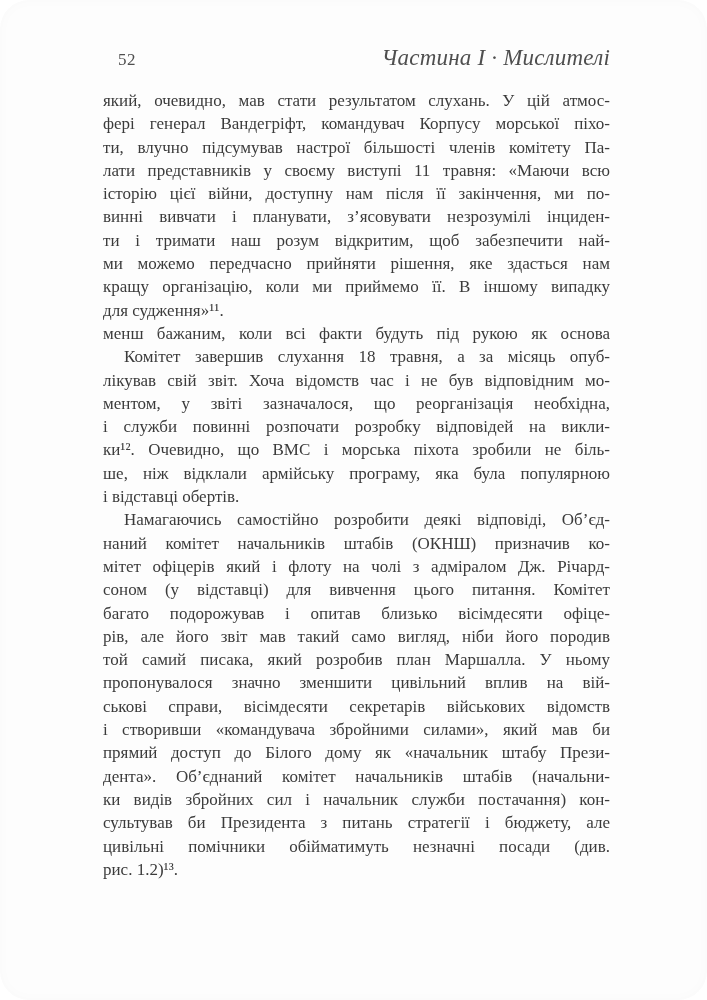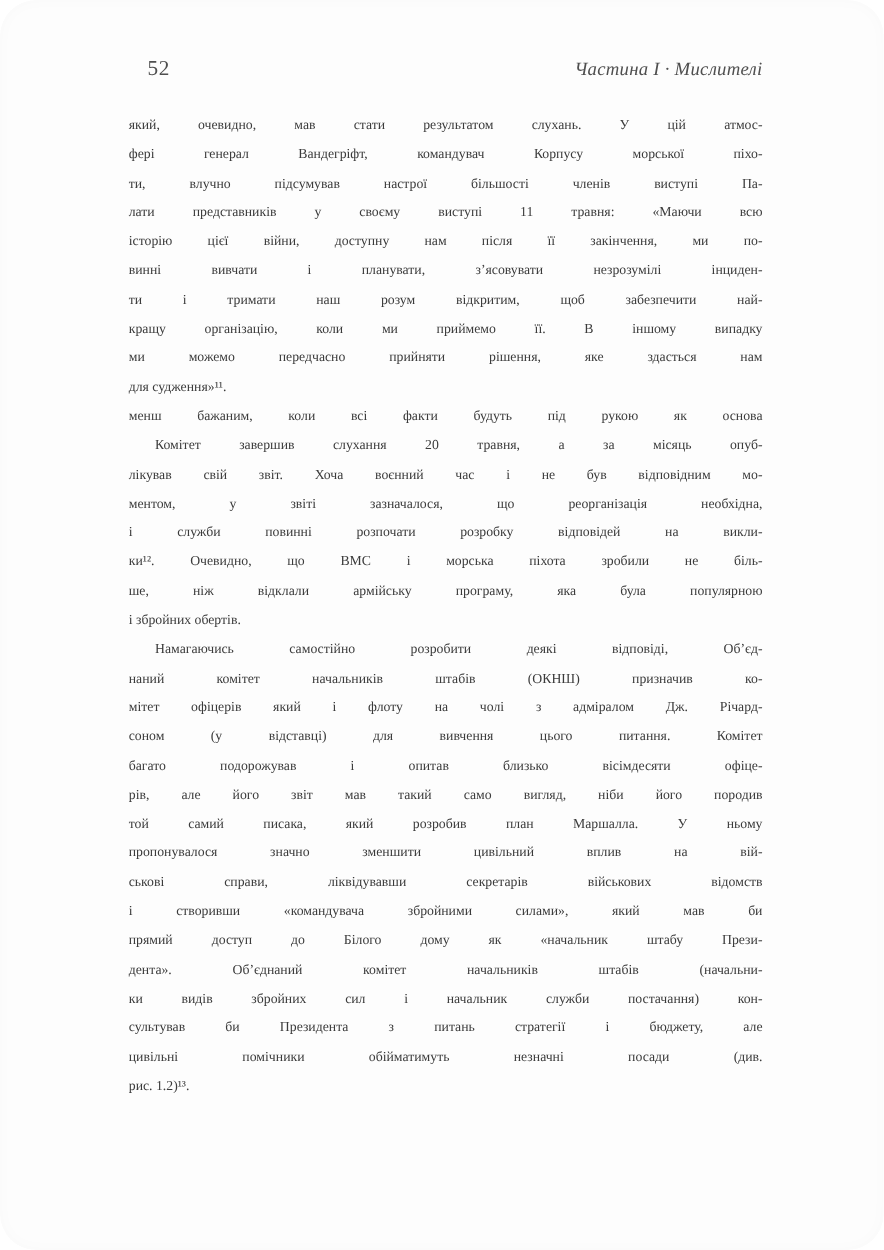--- a/index.html
+++ b/index.html
@@ -27,31 +27,31 @@
     align-items: baseline;
   }
   .page-number {
     font-size: 17px;
     color: var(--header-color, #4d4d4d);
     letter-spacing: 0.5px;
     padding-left: 15px;
   }
   .running-title {
     font-style: italic;
-    font-size: 15px;
+    font-size: 23px;
     color: var(--header-color, #4d4d4d);
     letter-spacing: 0.2px;
   }
   .body-text {
     position: absolute;
     left: 103px;
     top: 89px;
     width: 507px;
     color: var(--text-color, #3b3b3b);
-    font-size: 11px;
+    font-size: 17px;
     line-height: 23.3px;
   }
   .paragraph { margin: 0; }
   .line {
     text-align: justify;
     text-align-last: justify;
     white-space: normal;
   }
   .line.para-end {
     text-align-last: left;
@@ -65,49 +65,49 @@
 
 <div class="page">
   <div class="header-row">
     <span class="page-number">52</span>
     <span class="running-title">Частина І · Мислителі</span>
   </div>
   <div class="body-text">
       <div class="paragraph">
         <div class="line">який, очевидно, мав стати результатом слухань. У цій атмос-</div>
         <div class="line">фері генерал Вандегріфт, командувач Корпусу морської піхо-</div>
-        <div class="line">ти, влучно підсумував настрої більшості членів виступі Па-</div>
+        <div class="line">ти, влучно підсумував настрої більшості членів комітету Па-</div>
         <div class="line">лати представників у своєму виступі 11 травня: «Маючи всю</div>
         <div class="line">історію цієї війни, доступну нам після її закінчення, ми по-</div>
         <div class="line">винні вивчати і планувати, з’ясовувати незрозумілі інциден-</div>
         <div class="line">ти і тримати наш розум відкритим, щоб забезпечити най-</div>
+        <div class="line">ми можемо передчасно прийняти рішення, яке здасться нам</div>
         <div class="line">кращу організацію, коли ми приймемо її. В іншому випадку</div>
-        <div class="line">ми можемо передчасно прийняти рішення, яке здасться нам</div>
         <div class="line para-end">для судження»¹¹.</div>
         <div class="line">менш бажаним, коли всі факти будуть під рукою як основа</div>
       </div>
       <div class="paragraph">
-        <div class="line indent">Комітет завершив слухання 20 травня, а за місяць опуб-</div>
-        <div class="line">лікував свій звіт. Хоча воєнний час і не був відповідним мо-</div>
+        <div class="line indent">Комітет завершив слухання 18 травня, а за місяць опуб-</div>
+        <div class="line">лікував свій звіт. Хоча відомств час і не був відповідним мо-</div>
         <div class="line">ментом, у звіті зазначалося, що реорганізація необхідна,</div>
         <div class="line">і служби повинні розпочати розробку відповідей на викли-</div>
         <div class="line">ки¹². Очевидно, що ВМС і морська піхота зробили не біль-</div>
         <div class="line">ше, ніж відклали армійську програму, яка була популярною</div>
-        <div class="line para-end">і збройних обертів.</div>
+        <div class="line para-end">і відставці обертів.</div>
       </div>
       <div class="paragraph">
         <div class="line indent">Намагаючись самостійно розробити деякі відповіді, Об’єд-</div>
         <div class="line">наний комітет начальників штабів (ОКНШ) призначив ко-</div>
         <div class="line">мітет офіцерів який і флоту на чолі з адміралом Дж. Річард-</div>
         <div class="line">соном (у відставці) для вивчення цього питання. Комітет</div>
         <div class="line">багато подорожував і опитав близько вісімдесяти офіце-</div>
         <div class="line">рів, але його звіт мав такий само вигляд, ніби його породив</div>
         <div class="line">той самий писака, який розробив план Маршалла. У ньому</div>
         <div class="line">пропонувалося значно зменшити цивільний вплив на вій-</div>
-        <div class="line">ськові справи, ліквідувавши секретарів військових відомств</div>
+        <div class="line">ськові справи, вісімдесяти секретарів військових відомств</div>
         <div class="line">і створивши «командувача збройними силами», який мав би</div>
         <div class="line">прямий доступ до Білого дому як «начальник штабу Прези-</div>
         <div class="line">дента». Об’єднаний комітет начальників штабів (начальни-</div>
         <div class="line">ки видів збройних сил і начальник служби постачання) кон-</div>
         <div class="line">сультував би Президента з питань стратегії і бюджету, але</div>
         <div class="line">цивільні помічники обійматимуть незначні посади (див.</div>
         <div class="line para-end">рис. 1.2)¹³.</div>
       </div>
     </div>
 </div>

